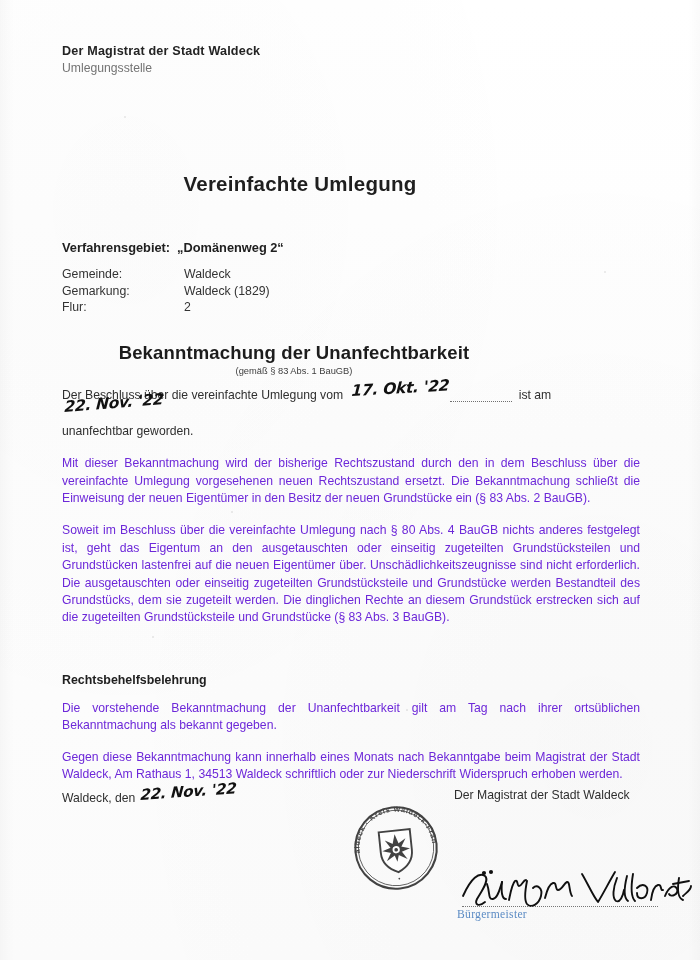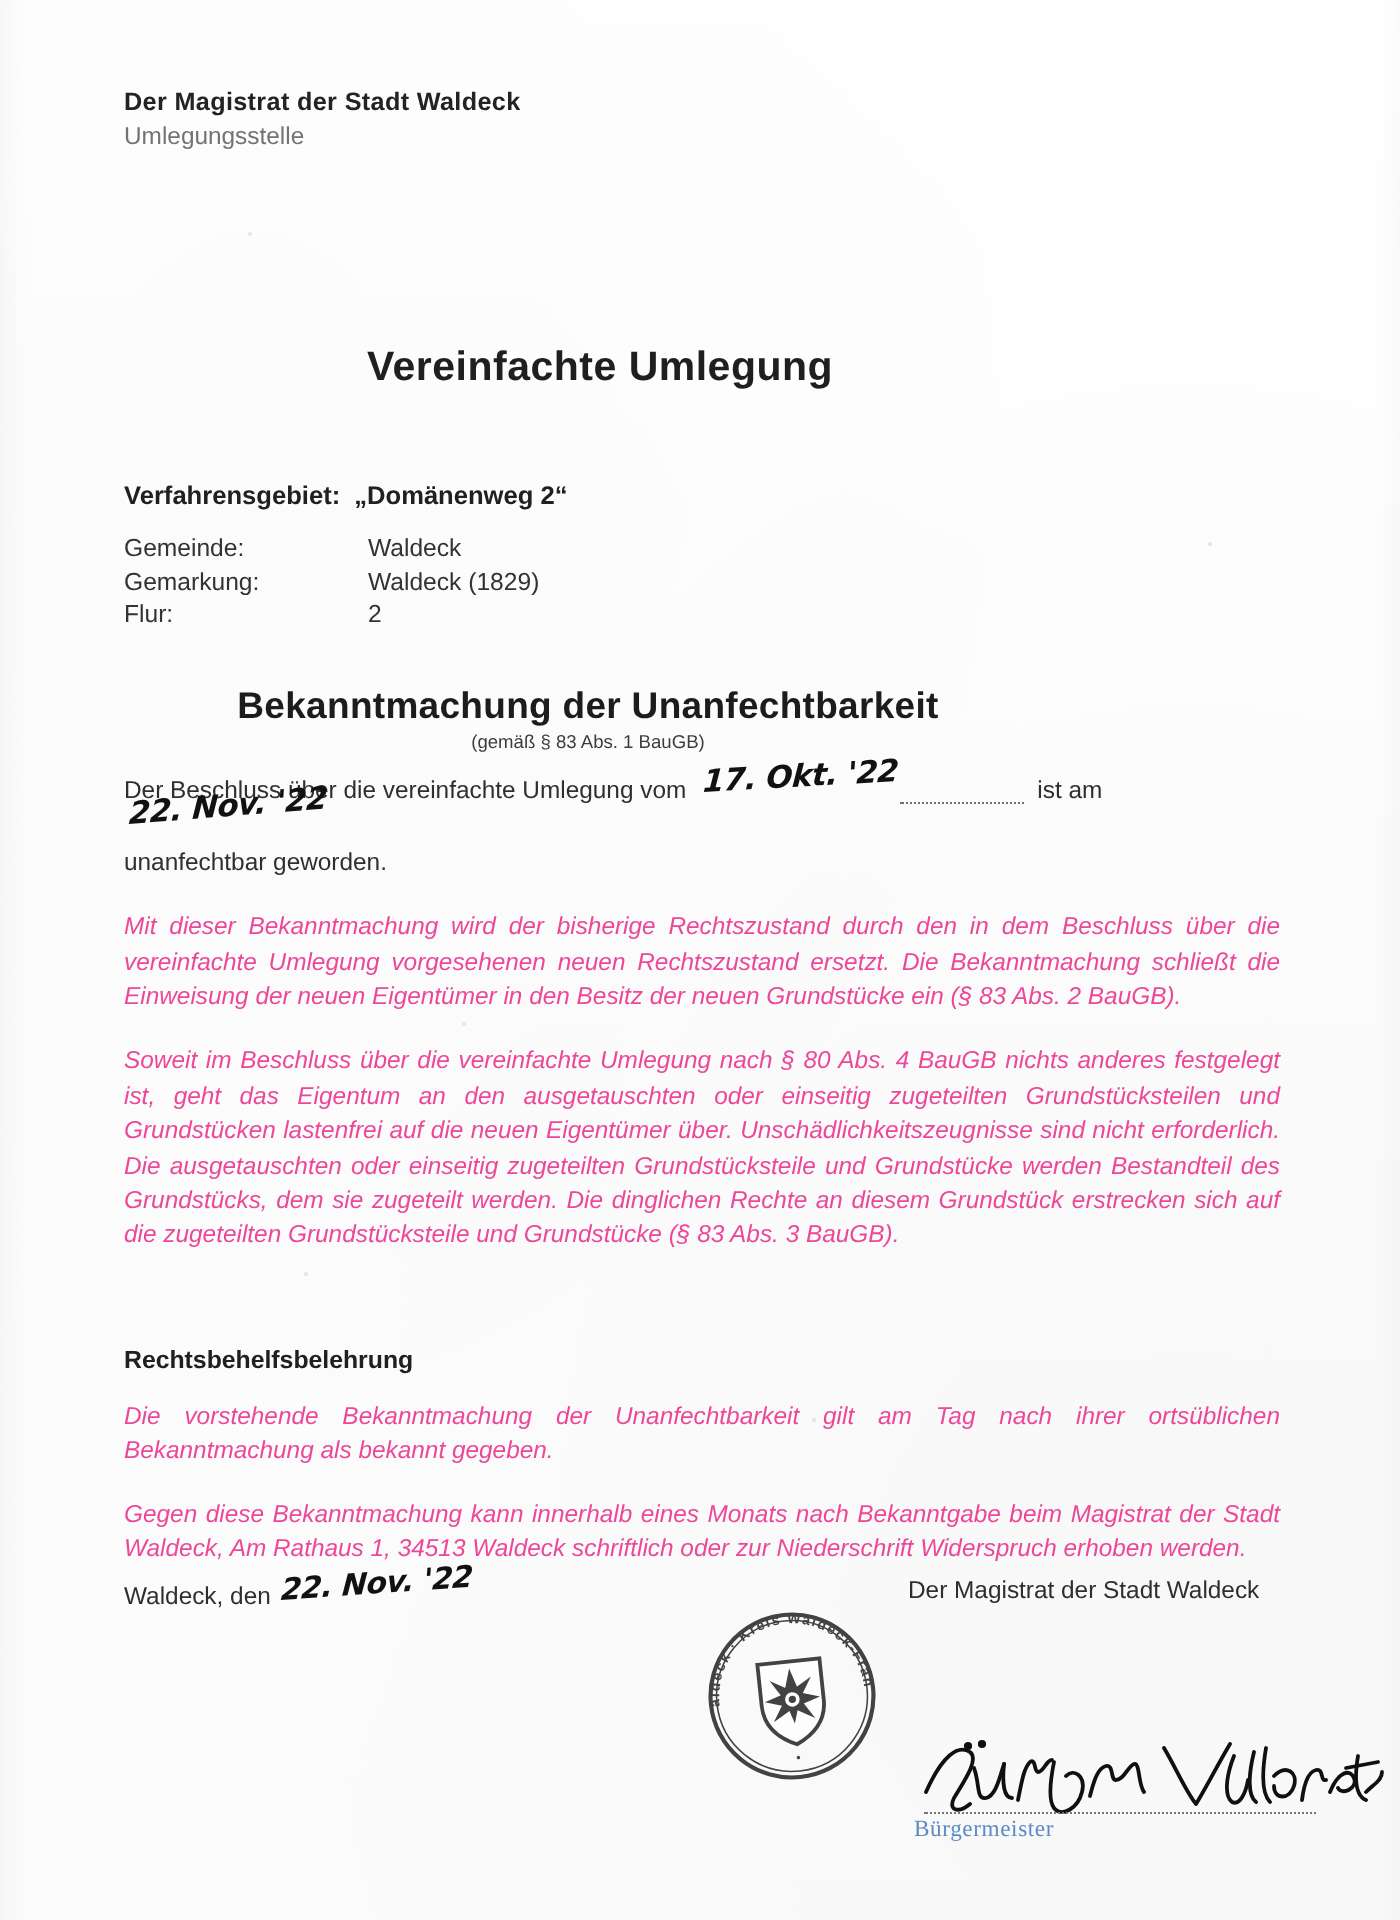--- a/index.html
+++ b/index.html
@@ -134,22 +134,21 @@
     position: absolute;
     left: 62px;
     top: 386px;
     width: 578px;
   }
   p.para {
     margin: 0 0 15px 0;
     font-size: 12.2px;
     line-height: 17.4px;
     text-align: justify;
-    color: #ec4899;
-    font-style: italic;
+    color: #6d28d9;
   }
   p.para.tight { margin-bottom: 14px; }
 
   
   .fill-line {
     margin: 0 0 15px 0;
     font-size: 12.2px;
     line-height: 17.4px;
     color: #2f2f2f;
   }

